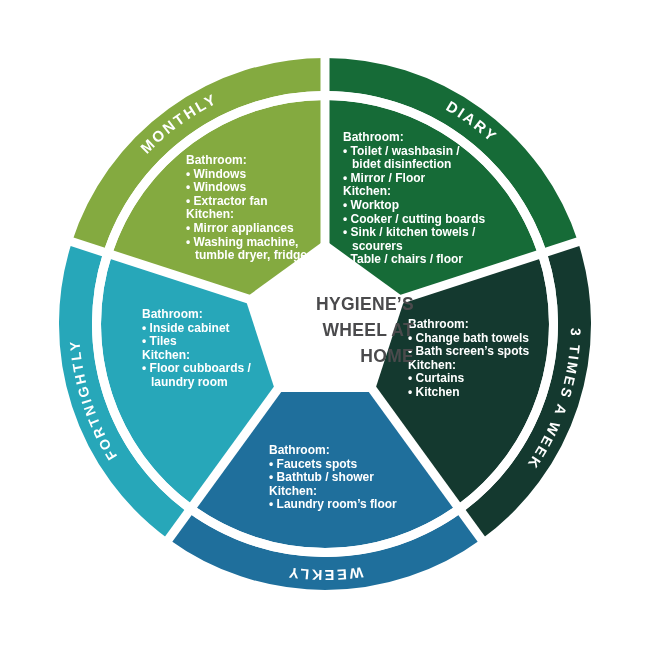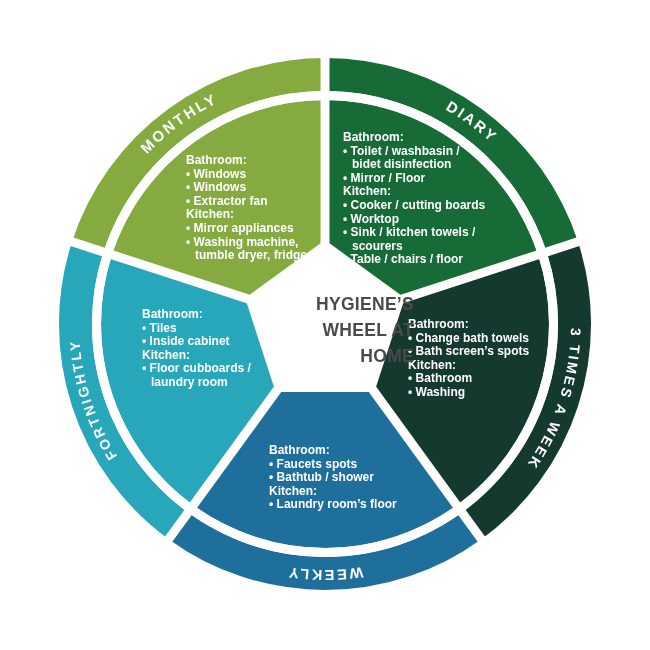--- a/index.html
+++ b/index.html
@@ -63,48 +63,48 @@
       <textPath href="#label-circle" startOffset="90%">MONTHLY</textPath>
     </text>
   </svg>
 
   <div class="tasks" style="left:343px; top:131px; width:200px;">
     <div class="hd">Bathroom:</div>
     <div class="li">Toilet / washbasin /
 bidet disinfection</div>
     <div class="li">Mirror / Floor</div>
     <div class="hd">Kitchen:</div>
+    <div class="li">Worktop</div>
     <div class="li">Cooker / cutting boards</div>
-    <div class="li">Worktop</div>
     <div class="li">Sink / kitchen towels /
 scourers</div>
     <div class="li">Table / chairs / floor</div>
   </div>
 
   <div class="tasks" style="left:408px; top:318px; width:180px;">
     <div class="hd">Bathroom:</div>
     <div class="li">Change bath towels</div>
     <div class="li">Bath screen’s spots</div>
     <div class="hd">Kitchen:</div>
-    <div class="li">Bathroom</div>
-    <div class="li">Washing</div>
+    <div class="li">Curtains</div>
+    <div class="li">Kitchen</div>
   </div>
 
   <div class="tasks" style="left:269px; top:444px; width:180px;">
     <div class="hd">Bathroom:</div>
     <div class="li">Faucets spots</div>
     <div class="li">Bathtub / shower</div>
     <div class="hd">Kitchen:</div>
     <div class="li">Laundry room’s floor</div>
   </div>
 
   <div class="tasks" style="left:142px; top:308px; width:170px;">
     <div class="hd">Bathroom:</div>
+    <div class="li">Inside cabinet</div>
     <div class="li">Tiles</div>
-    <div class="li">Inside cabinet</div>
     <div class="hd">Kitchen:</div>
     <div class="li">Floor cubboards /
 laundry room</div>
   </div>
 
   <div class="tasks" style="left:186px; top:154px; width:185px;">
     <div class="hd">Bathroom:</div>
     <div class="li">Windows</div>
     <div class="li">Windows</div>
     <div class="li">Extractor fan</div>

